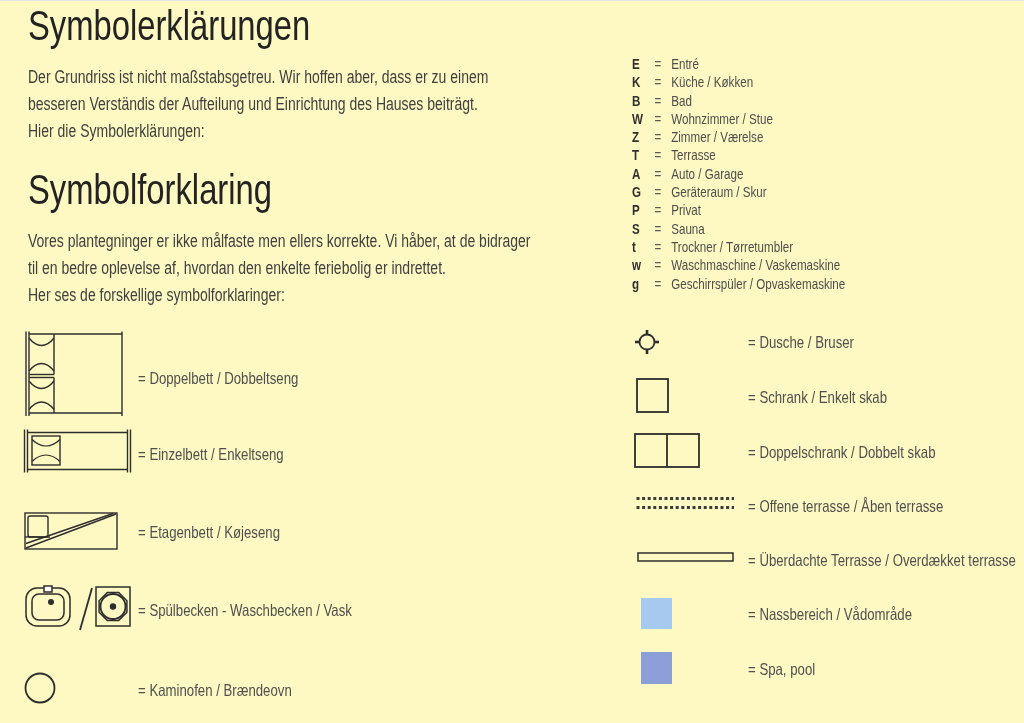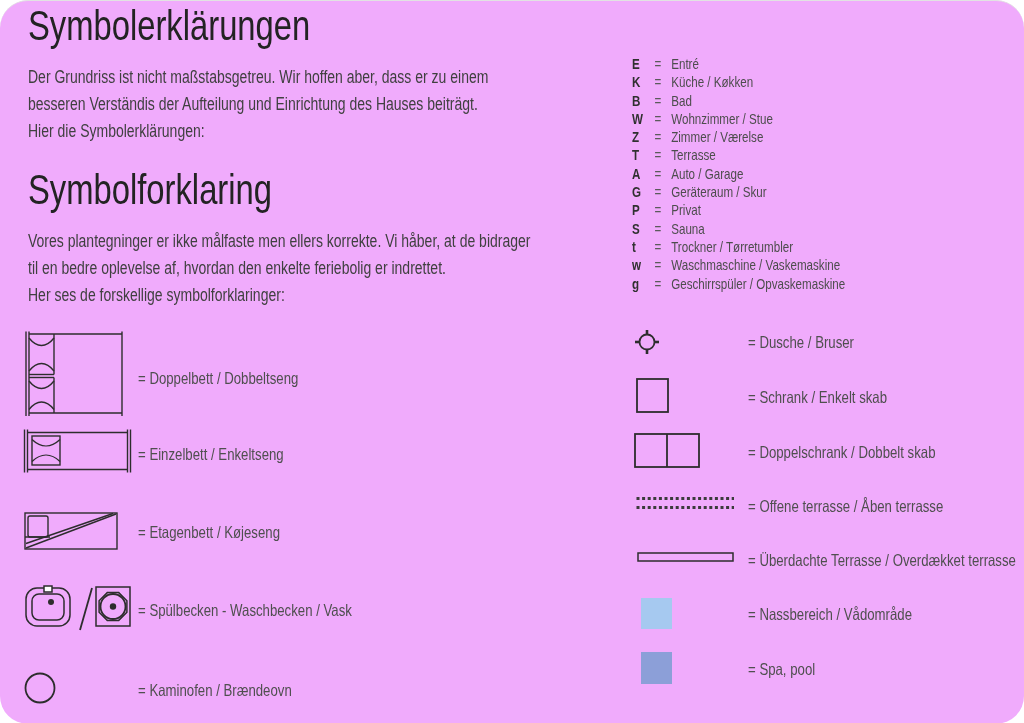--- a/index.html
+++ b/index.html
@@ -1,21 +1,20 @@
 <!DOCTYPE html>
 <html><head>
 <meta charset="utf-8">
 <style>
   html,body { margin:0; padding:0; background:#ffffff; }
   .canvas {
     position:relative; width:1024px; height:723px;
-    background:#f0abfc; overflow:hidden;
+    background:#fef9c3; overflow:hidden;
     font-family:"Liberation Sans", sans-serif;
     border-top:1px solid #e2e2e2;
-    border-radius:28px;
   }
   .title {
     position:absolute; left:28px; font-size:42px; line-height:48px;
     color:#232323; transform:scaleX(0.78); transform-origin:0 0;
     white-space:nowrap; font-weight:500; letter-spacing:0;
   }
   .intro {
     position:absolute; left:28px; font-size:17.5px; line-height:27px;
     color:#404040; transform:scaleX(0.8); transform-origin:0 0;
   }

